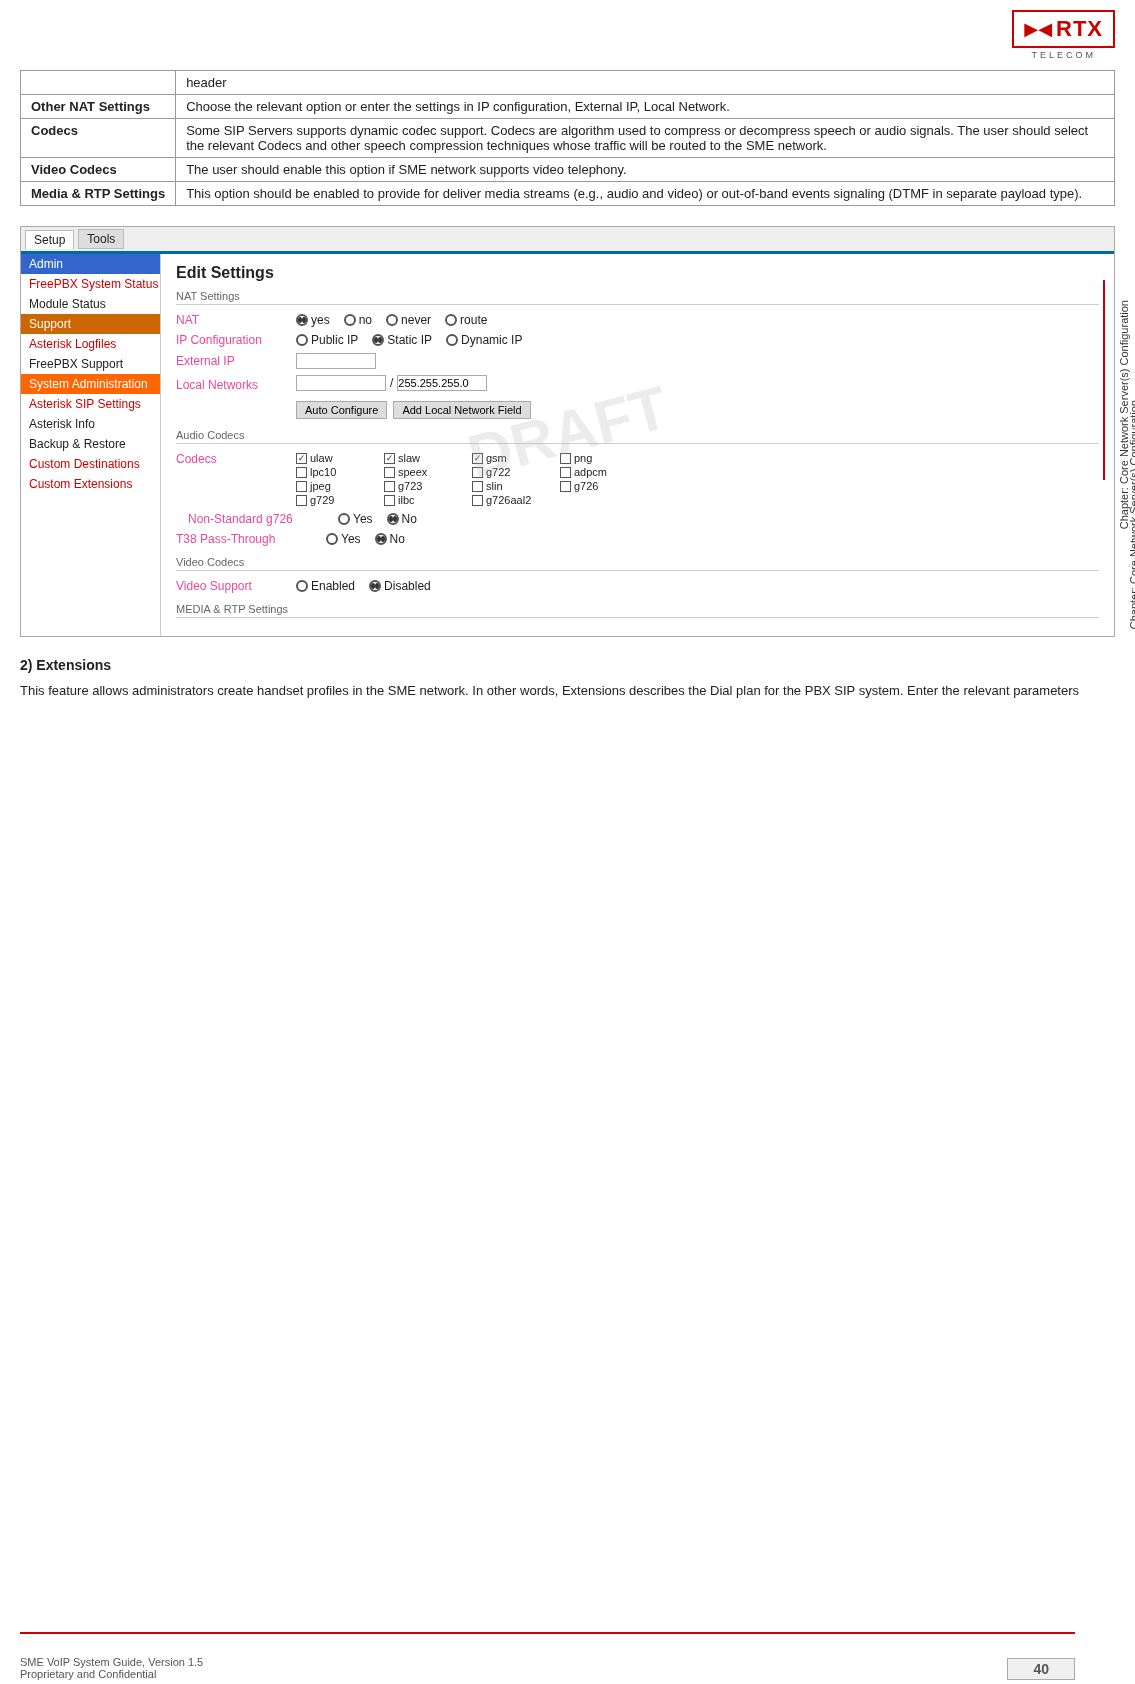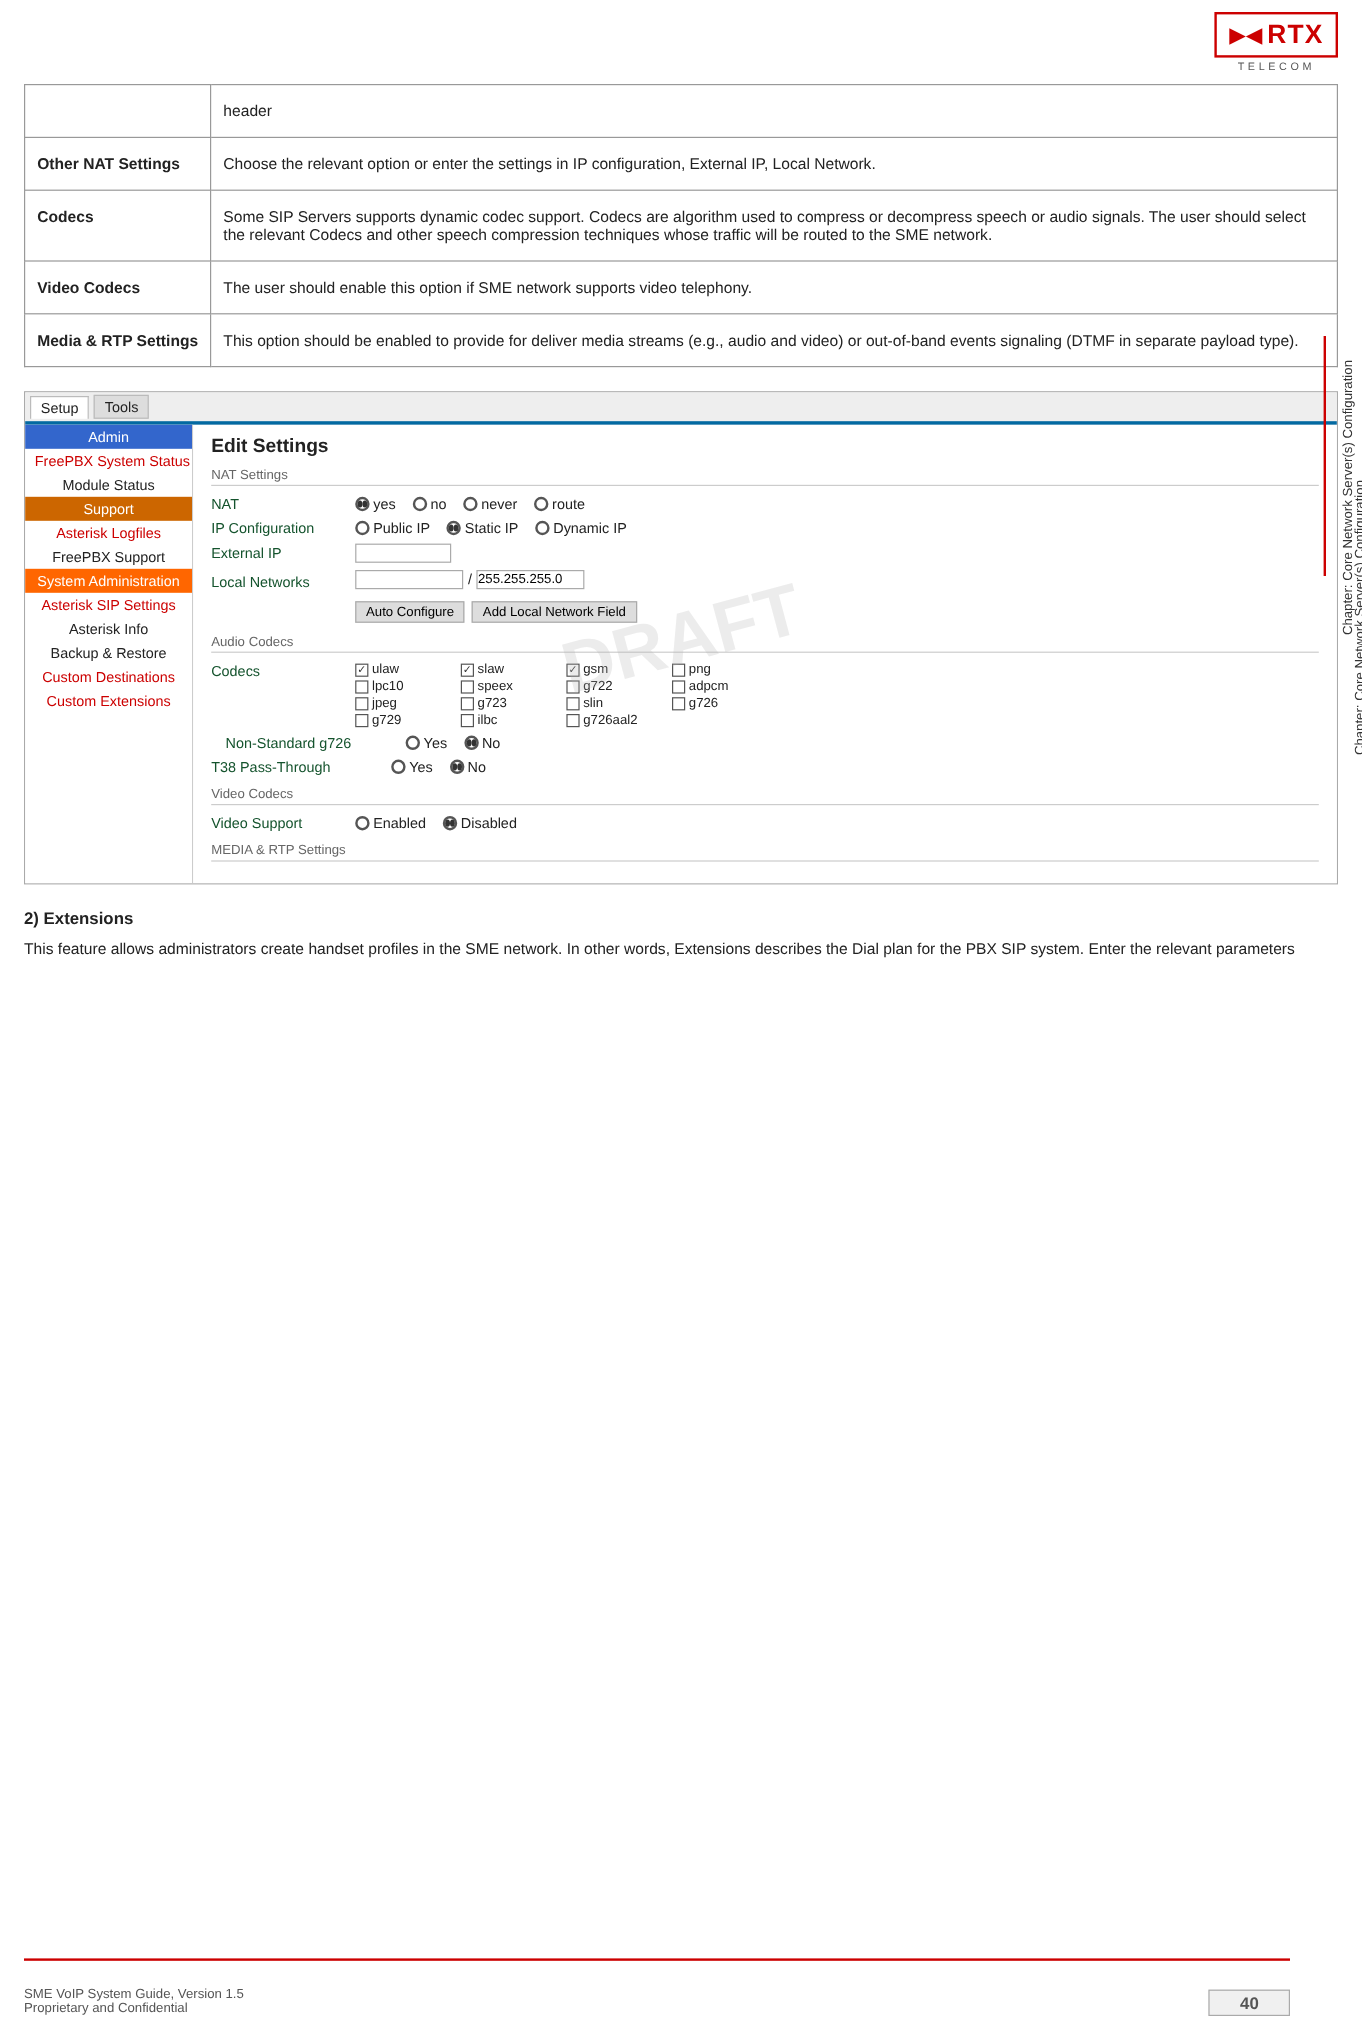--- a/index.html
+++ b/index.html
@@ -52,21 +52,21 @@
     }
 
     
     .info-table {
       width: 100%;
       border-collapse: collapse;
       margin-bottom: 20px;
     }
     .info-table td {
       border: 1px solid #999;
-      padding: 14px 10px;
+      padding: 4px 10px;
       vertical-align: top;
     }
     .info-table td:first-child {
       font-weight: bold;
       width: 130px;
       white-space: nowrap;
     }
     .info-table tr:first-child td {
       font-weight: normal;
     }
@@ -105,21 +105,20 @@
     .layout {
       display: flex;
     }
 
     
     .sidebar {
       width: 140px;
       background: #fff;
       border-right: 1px solid #ccc;
       font-size: 12px;
-      text-align: center;
     }
     .sidebar-item {
       padding: 3px 8px;
       cursor: pointer;
       white-space: nowrap;
     }
     .sidebar-item.blue-bg {
       background: #3366cc;
       color: #fff;
     }
@@ -160,21 +159,21 @@
 
     .field-row {
       display: flex;
       align-items: center;
       margin-bottom: 6px;
       gap: 10px;
     }
     .field-label {
       width: 110px;
       font-size: 12px;
-      color: #14532d;
+      color: #ec4899;
     }
     .radio-group {
       display: flex;
       align-items: center;
       gap: 14px;
     }
     .radio-item {
       display: flex;
       align-items: center;
       gap: 3px;

